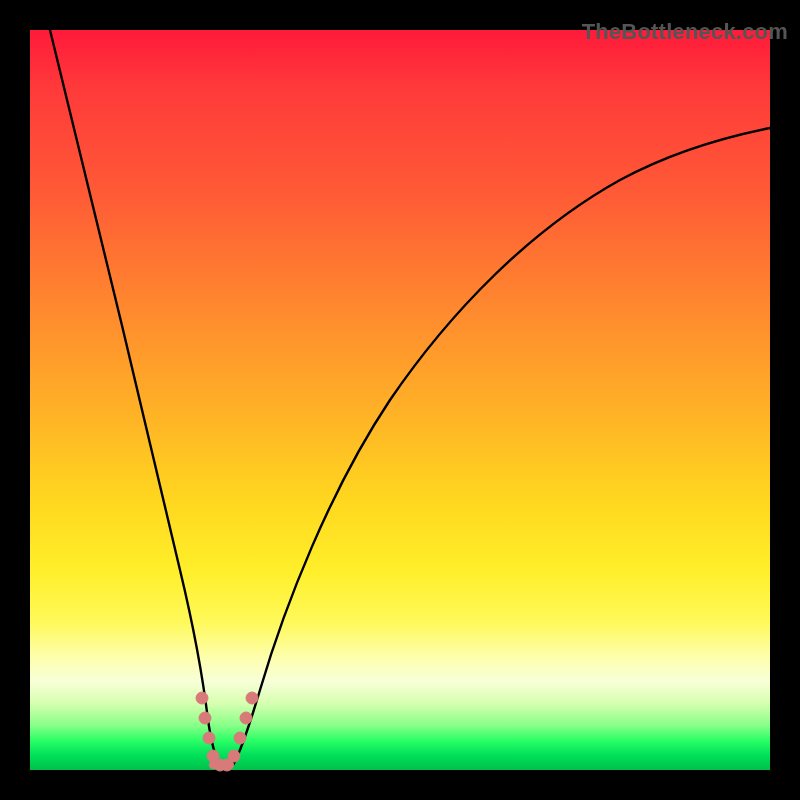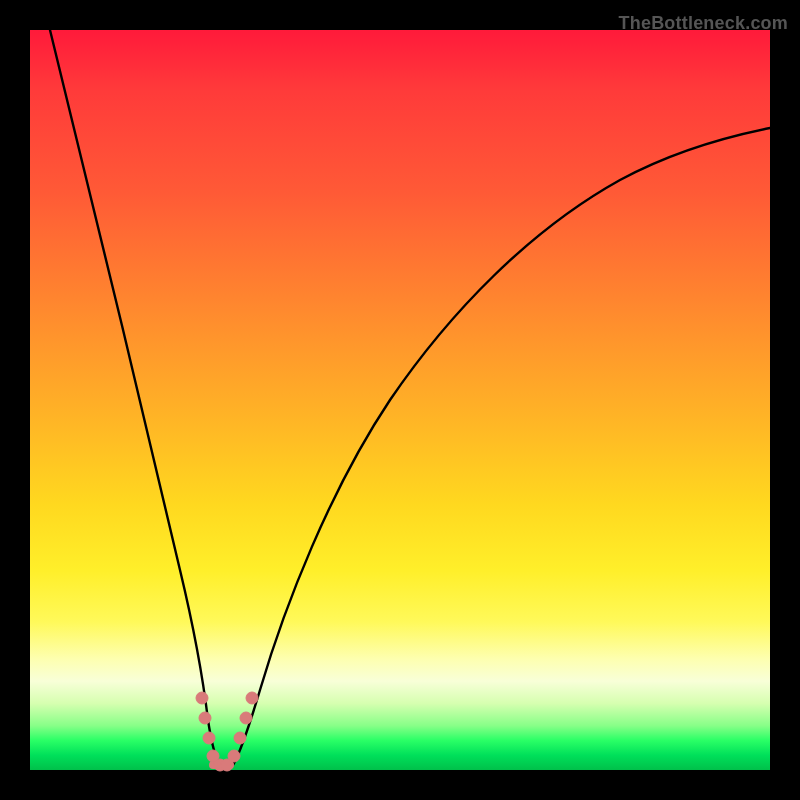--- a/index.html
+++ b/index.html
@@ -38,24 +38,24 @@
       #f8ffd8 88%,
       #d6ffb0 91%,
       #88ff88 94%,
       #2aff66 96%,
       #00e05a 98%,
       #00c04a 100%
     );
   }
   .watermark {
     position: absolute;
-    top: 13px;
+    top: 19px;
     right: 12px;
     color: #555;
-    font-size: 18px;
+    font-size: 22px;
     font-weight: 600;
     letter-spacing: 0.2px;
     user-select: none;
   }
   svg.curve {
     position: absolute;
     left: 0;
     top: 0;
     width: 740px;
     height: 740px;

